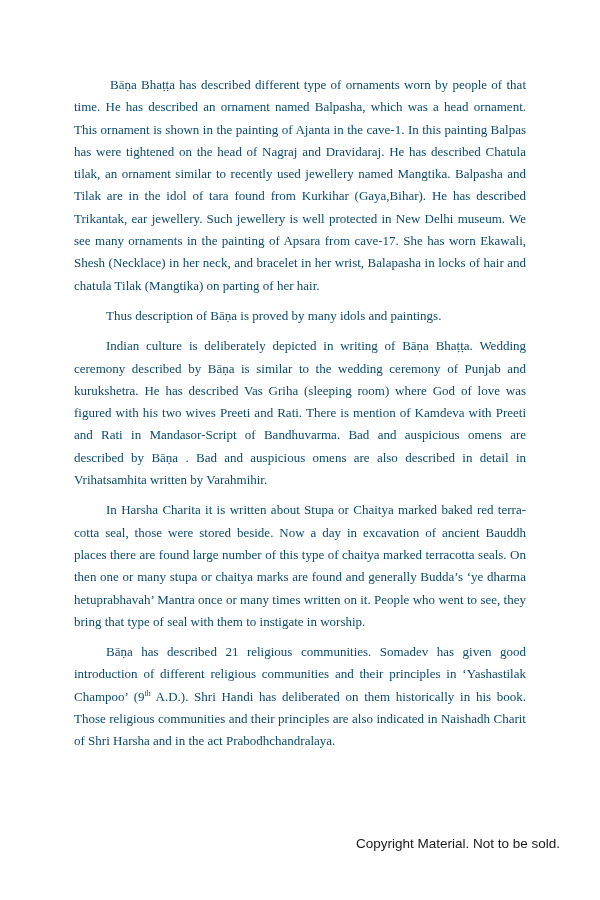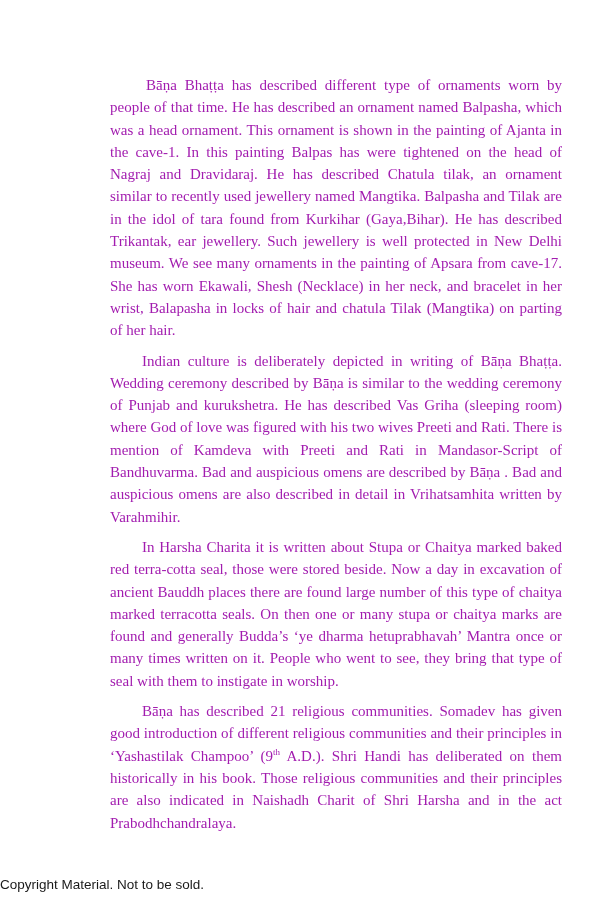--- a/index.html
+++ b/index.html
@@ -12,54 +12,54 @@
       height: 900px;
       position: relative;
       overflow: hidden;
     }
     .page {
       position: absolute;
       left: 74px;
       top: 74px;
       width: 452px;
       font-family: "Liberation Serif", serif;
-      font-size: 15px;
+      font-size: 13px;
       line-height: 22.3px;
-      color: #a21caf;
-      margin-left: 36px;
+      color: #0c4a6e;
     }
     .para {
       margin: 0 0 8px 0;
       text-align: justify;
       text-indent: 32px;
       hyphens: none;
     }
     .para.first {
       text-indent: 36px;
     }
     .footer {
       position: absolute;
       left: 0;
       width: 560px;
-      top: 877px;
-      text-align: left;
+      top: 836px;
+      text-align: right;
       font-family: "Liberation Sans", sans-serif;
       font-size: 13.5px;
       color: #1a1a1a;
     }
     sup {
       font-size: 0.6em;
       line-height: 0;
       vertical-align: super;
       font-family: Liberation Serif, serif;
     }
   </style>
 </head>
 <body>
 
 <div class="page">
   <p class="para first">Bāṇa Bhaṭṭa has described different type of ornaments worn by people of that time. He has described an ornament named Balpasha, which was a head ornament. This ornament is shown in the painting of Ajanta in the cave-1. In this painting Balpas has were tightened on the head of Nagraj and Dravidaraj. He has described Chatula tilak, an ornament similar to recently used jewellery named Mangtika. Balpasha and Tilak are in the idol of tara found from Kurkihar (Gaya,Bihar). He has described Trikantak, ear jewellery. Such jewellery is well protected in New Delhi museum. We see many ornaments in the painting of Apsara from cave-17. She has worn Ekawali, Shesh (Necklace) in her neck, and bracelet in her wrist, Balapasha in locks of hair and chatula Tilak (Mangtika) on parting of her hair.</p>
+  <p class="para">Thus description of Bāṇa  is proved by many idols and paintings.</p>
   <p class="para">Indian culture is deliberately depicted in writing of Bāṇa Bhaṭṭa. Wedding ceremony described by Bāṇa  is similar to the wedding ceremony of Punjab and kurukshetra. He has described Vas Griha (sleeping room) where God of love was figured with his two wives Preeti and Rati. There is mention of Kamdeva with Preeti and Rati in Mandasor-Script of Bandhuvarma. Bad and auspicious omens are described by Bāṇa . Bad and auspicious omens are also described in detail in Vrihatsamhita written by Varahmihir.</p>
   <p class="para">In Harsha Charita it is written about Stupa or Chaitya marked baked red terra-cotta seal, those were stored beside. Now a day in excavation of ancient Bauddh places there are found large number of this type of chaitya marked terracotta seals. On then one or many stupa or chaitya marks are found and generally Budda’s ‘ye dharma hetuprabhavah’ Mantra once or many times written on it. People who went to see, they bring that type of seal with them to instigate in worship.</p>
   <p class="para"><span>Bāṇa  has described 21 religious communities. Somadev has given good introduction of different religious communities and their principles in ‘Yashastilak Champoo’ (9</span><sup>th</sup><span> A.D.). Shri Handi has deliberated on them historically in his book. Those  religious communities and their principles are also indicated in Naishadh Charit of Shri Harsha and in the act Prabodhchandralaya.</span></p>
 </div>
 
 <div class="footer">Copyright Material. Not to be sold.</div>
 
 </body></html>

